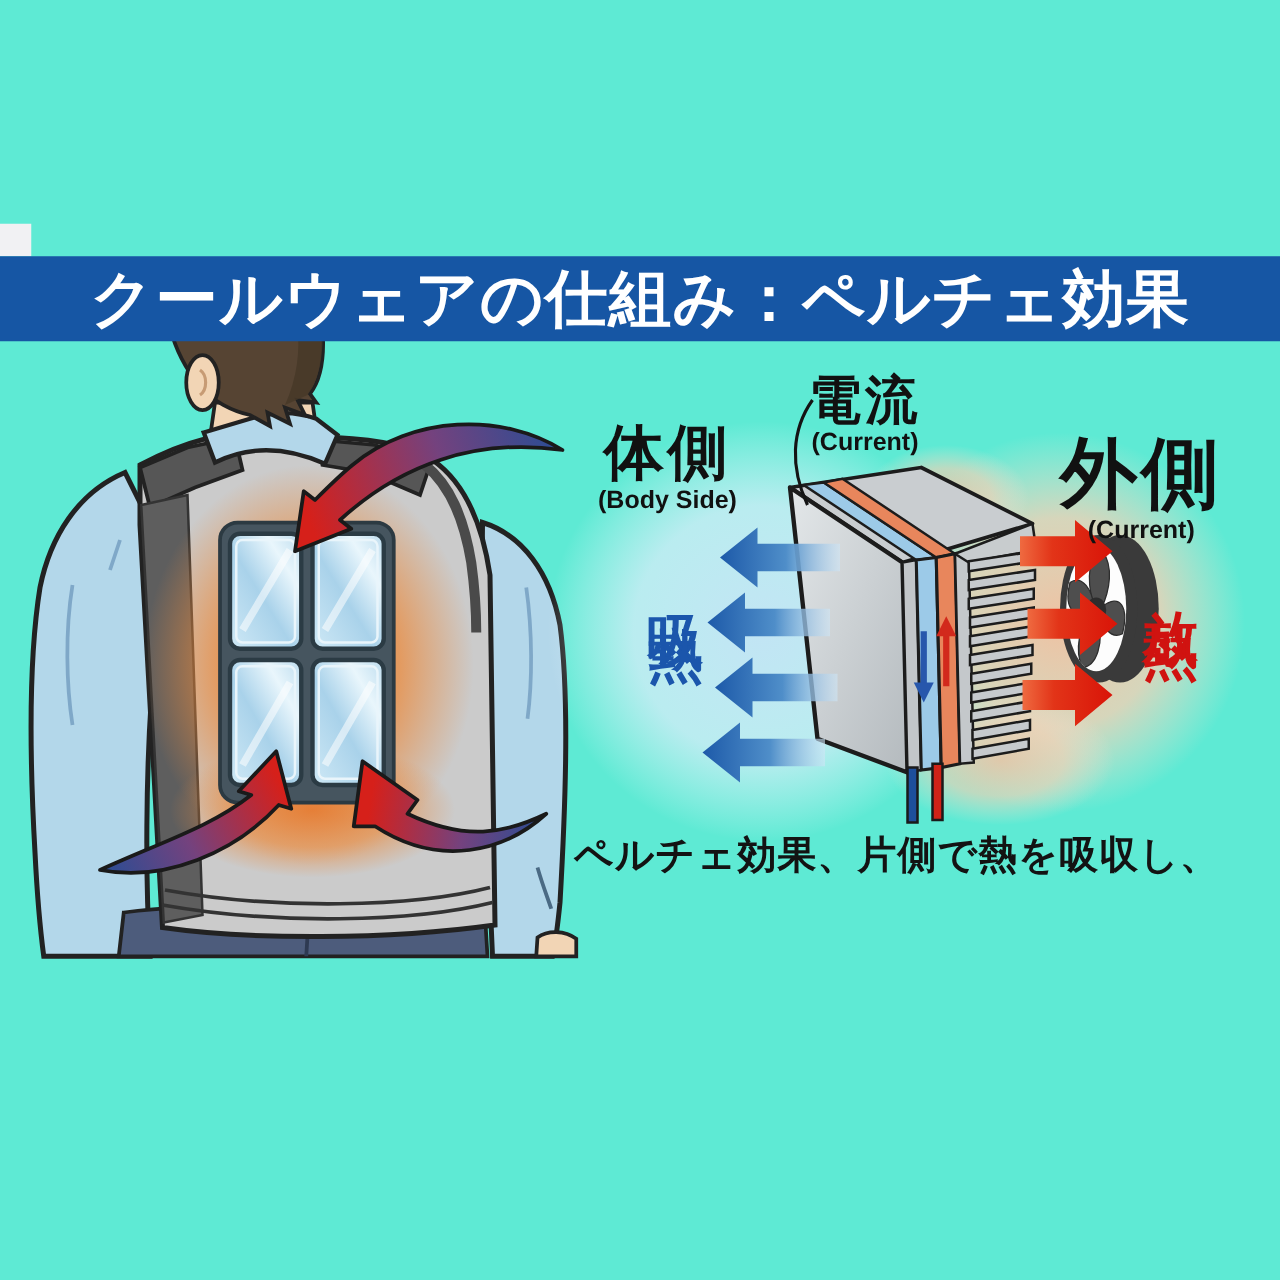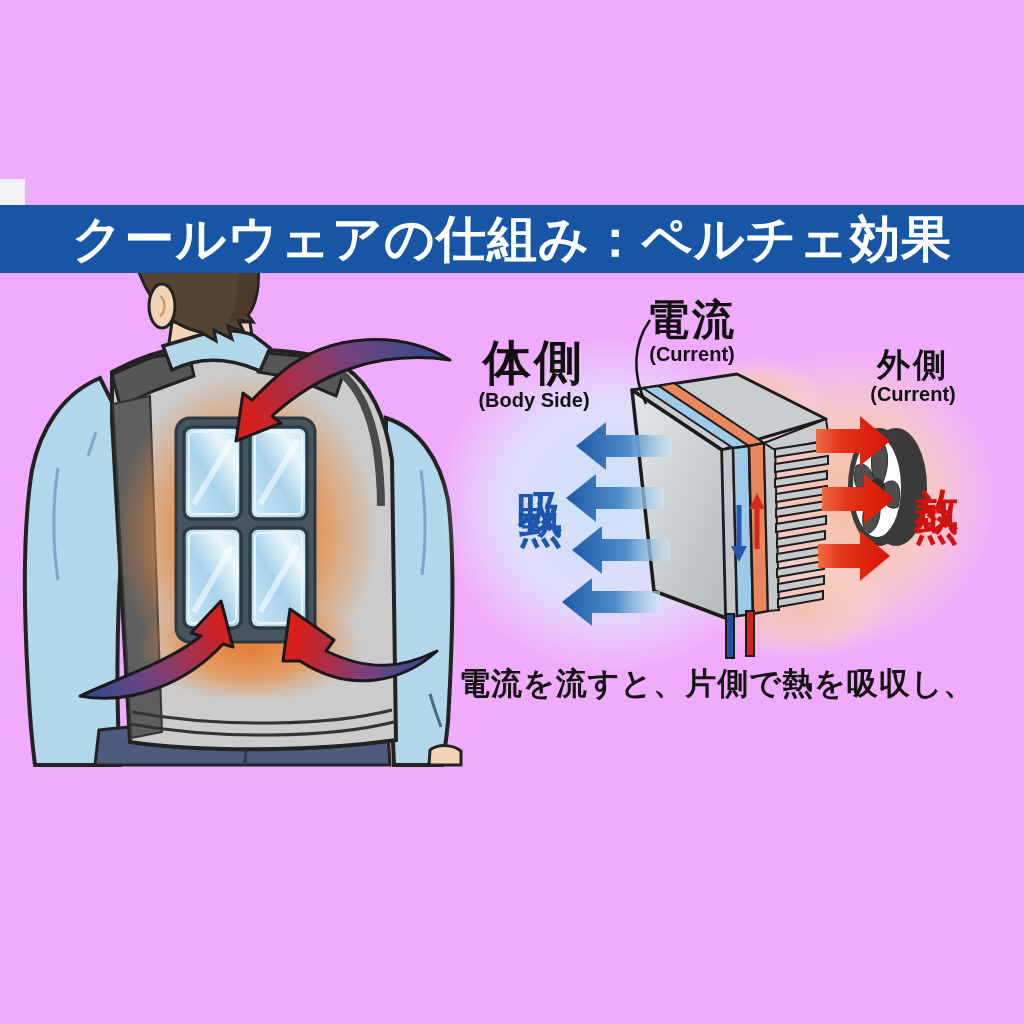--- a/index.html
+++ b/index.html
@@ -1,37 +1,37 @@
 <!DOCTYPE html>
 <html><head>
 <meta charset="utf-8">
 <style>
   html,body{margin:0;padding:0;background:#ffffff;}
   .stage{
-    position:relative;width:1024px;height:1024px;background:#f0abfc;overflow:hidden;
+    position:relative;width:1024px;height:1024px;background:#5eead4;overflow:hidden;
     font-family:"Liberation Sans","DejaVu Sans",sans-serif;
   }
   .corner-artifact{position:absolute;left:0;top:179px;width:25px;height:26px;background:#f1f1f3;}
   .banner{
     position:absolute;left:0;top:205px;width:1024px;height:68px;background:#1656a4;
     display:flex;align-items:center;justify-content:center;
   }
   .banner .title{
     color:#ffffff;font-size:50px;font-weight:900;letter-spacing:1px;white-space:nowrap;
   }
   .art{position:absolute;left:0;top:0;}
   .lbl{position:absolute;text-align:center;color:#111;}
   .lbl .jp{font-weight:900;line-height:1.04;letter-spacing:3px;white-space:nowrap;}
   .lbl .en{font-size:20px;font-weight:700;margin-top:1px;white-space:nowrap;}
   .lbl-current{left:602px;top:298px;width:180px;}
   .lbl-current .jp{font-size:42px;}
   .lbl-body{left:444px;top:338px;width:180px;}
   .lbl-body .jp{font-size:48px;}
   .lbl-outside{left:823px;top:348px;width:180px;}
-  .lbl-outside .jp{font-size:33px;}
+  .lbl-outside .jp{font-size:62px;}
   .vlabel{
     position:absolute;writing-mode:vertical-rl;text-orientation:upright;
     font-weight:900;font-size:45px;line-height:1;letter-spacing:10px;white-space:nowrap;
   }
   .vlabel-absorb{color:#1b56ac;left:518px;top:456px;}
   .vlabel-release{color:#d01310;left:914px;top:453px;}
   .caption{
     position:absolute;left:459px;top:663px;font-size:31px;font-weight:900;
     color:#131313;line-height:41px;letter-spacing:1px;white-space:nowrap;
   }
@@ -242,16 +242,16 @@
     <div class="en">(Current)</div>
   </div>
   <div class="lbl lbl-outside">
     <div class="jp">外側</div>
     <div class="en">(Current)</div>
   </div>
   <div class="vlabel vlabel-absorb">吸熱</div>
   <div class="vlabel vlabel-release">放熱</div>
 
   <div class="caption">
-    <div>電流を流すと、片側で熱を吸収し、</div>
+    <div>ペルチェ効果、片側で熱を吸収し、</div>
   </div>
 
 </div>
 
 </body></html>

